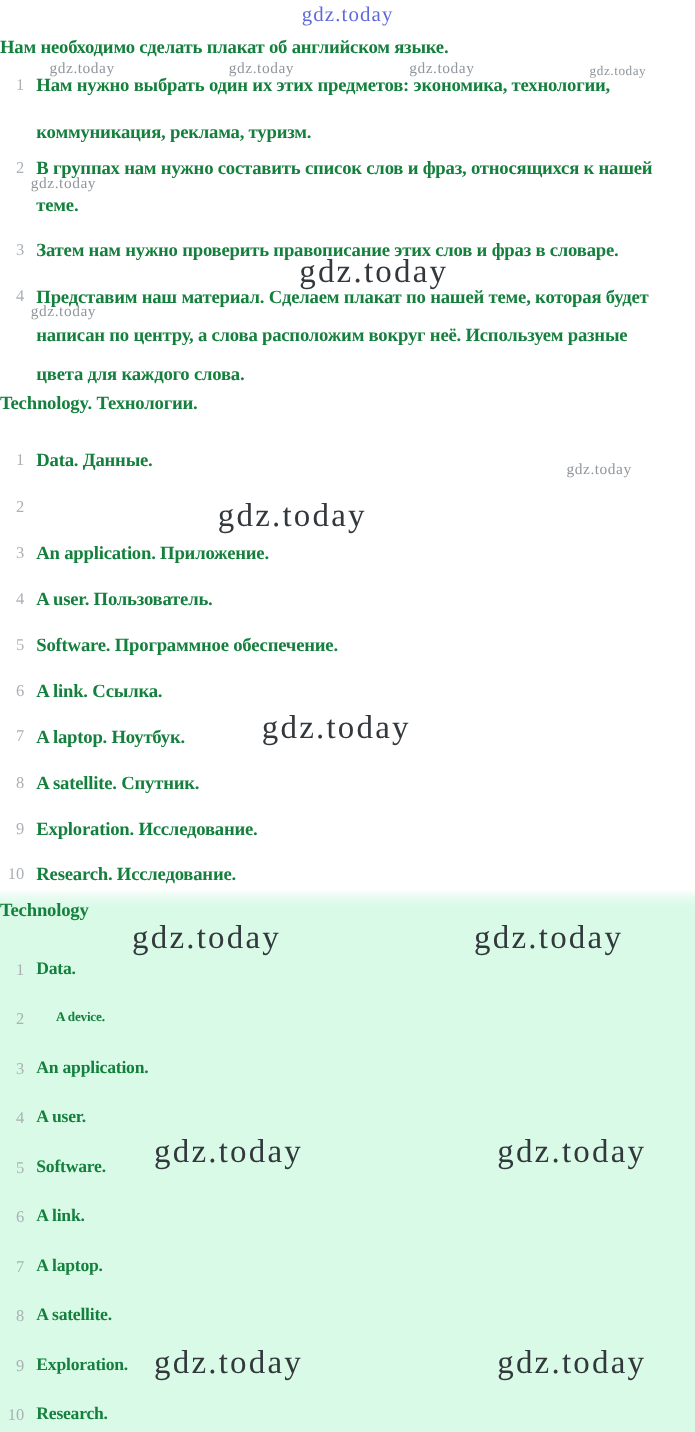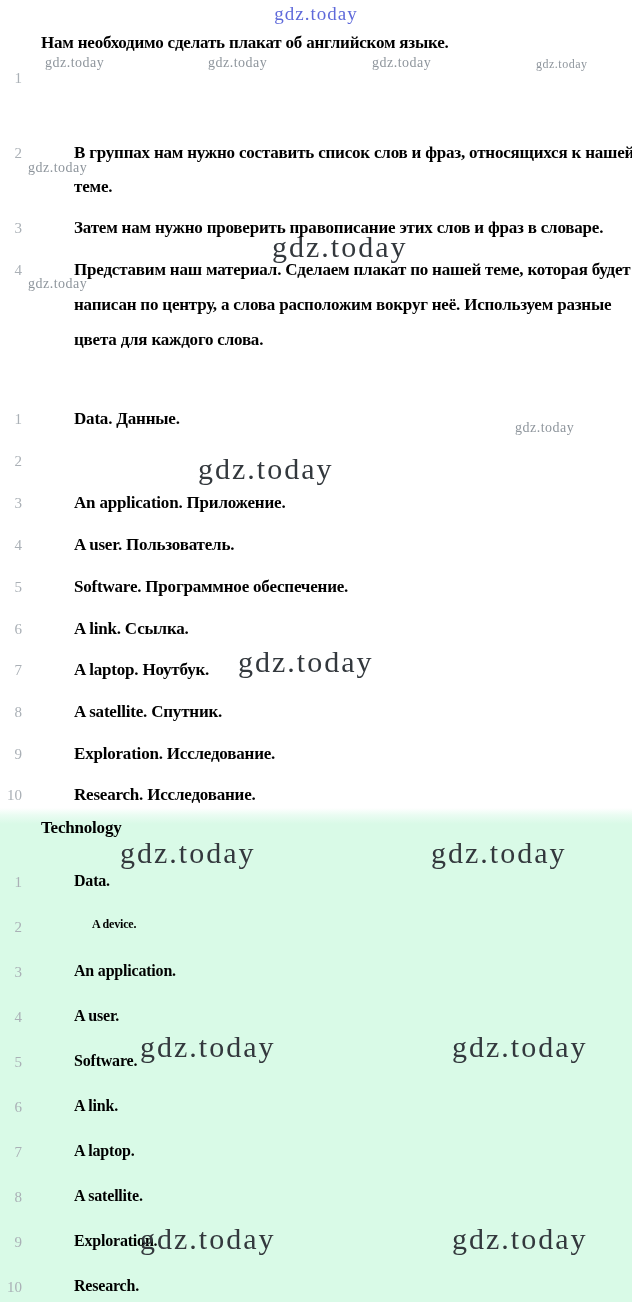--- a/index.html
+++ b/index.html
@@ -12,21 +12,21 @@
   }
   .logo{
     position:absolute;left:0;right:0;top:3px;
     text-align:center;
     font-size:19px;font-weight:400;letter-spacing:1px;
     color:#4350d4;opacity:.85;
   }
   .line{
     position:absolute;
     font-size:17px;font-weight:700;letter-spacing:-0.2px;
-    color:#000000;white-space:nowrap;padding-left:41px;
+    color:#15803d;white-space:nowrap;
   }
   .num{
     position:absolute;left:0;width:22px;text-align:right;
     font-size:15px;font-weight:400;color:#aab0b6;white-space:nowrap;
   }
   .wm-s{
     position:absolute;
     font-size:14px;font-weight:400;letter-spacing:.5px;
     color:#8f969d;white-space:nowrap;
   }
@@ -46,33 +46,36 @@
 
 <div id="page">
 
   <div class="green-panel"></div>
 
   <div class="logo">gdz.today</div>
 
   <div class="line" style="left:0;top:33px;">Нам необходимо сделать плакат об английском языке.</div>
 
   <div class="num" style="top:70px;">1</div>
+  <div class="line" style="left:33px;top:68px;">Нам нужно выбрать один их этих предметов: экономика, технологии,</div>
+  <div class="line" style="left:33px;top:110px;">коммуникация, реклама, туризм.</div>
 
   <div class="num" style="top:145px;">2</div>
   <div class="line" style="left:33px;top:143px;">В группах нам нужно составить список слов и фраз, относящихся к нашей</div>
   <div class="line" style="left:33px;top:177px;">теме.</div>
 
   <div class="num" style="top:220px;">3</div>
   <div class="line" style="left:33px;top:218px;">Затем нам нужно проверить правописание этих слов и фраз в словаре.</div>
 
   <div class="num" style="top:262px;">4</div>
   <div class="line" style="left:33px;top:260px;">Представим наш материал. Сделаем плакат по нашей теме, которая будет</div>
   <div class="line" style="left:33px;top:295px;">написан по центру, а слова расположим вокруг неё. Используем разные</div>
   <div class="line" style="left:33px;top:330px;">цвета для каждого слова.</div>
 
+  <div class="line" style="left:0;top:357px;">Technology. Технологии.</div>
 
   <div class="num" style="top:411px;">1</div>
   <div class="line" style="left:33px;top:409px;">Data. Данные.</div>
   <div class="num" style="top:453px;">2</div>
   <div class="num" style="top:495px;">3</div>
   <div class="line" style="left:33px;top:493px;">An application. Приложение.</div>
   <div class="num" style="top:537px;">4</div>
   <div class="line" style="left:33px;top:535px;text-align:center;">A user. Пользователь.</div>
   <div class="num" style="top:579px;">5</div>
   <div class="line" style="left:33px;top:577px;">Software. Программное обеспечение.</div>

